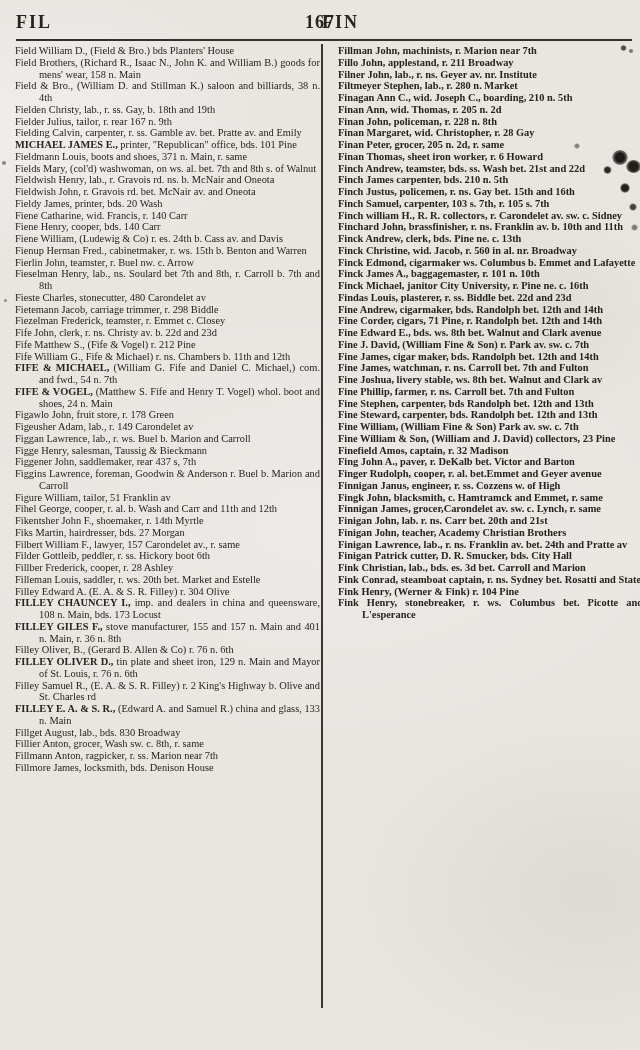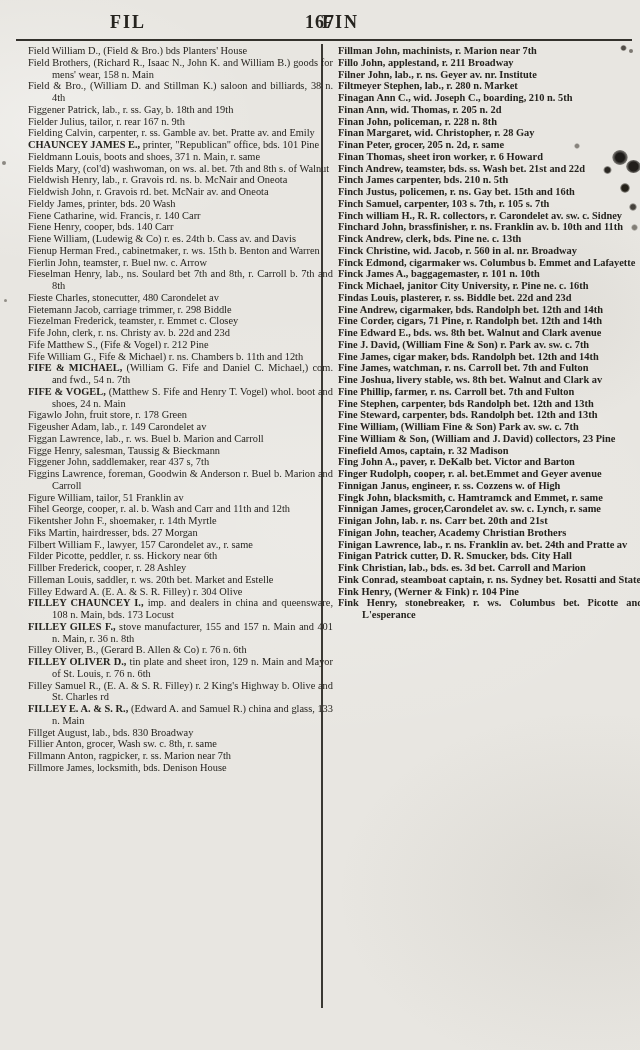--- a/index.html
+++ b/index.html
@@ -19,39 +19,39 @@
       radial-gradient(ellipse 360px 260px at 92% 85%, rgba(120,115,100,.10), transparent 70%),
       radial-gradient(ellipse 500px 300px at 50% 50%, rgba(255,255,255,.18), transparent 75%),
       radial-gradient(ellipse 200px 160px at 85% 30%, rgba(110,105,92,.08), transparent 70%),
       #e8e6e1;
   }
   .header{
     position:absolute;top:12px;left:0;width:640px;height:26px;
     font-weight:bold;font-size:18px;letter-spacing:2px;
   }
   .header .sec{position:absolute;top:0;}
-  .header .sec.left{left:0;width:256px;text-align:center;}
+  .header .sec.left{left:0;width:256px;text-align:left;padding-left:16px;}
   .header .sec.right{left:322px;width:318px;text-align:left;}
   .header .pageno{position:absolute;left:0;width:640px;text-align:center;letter-spacing:1px;}
   .toprule{
     position:absolute;top:39px;left:16px;width:616px;height:2px;
     background:#33312c;
   }
   .divider{
     position:absolute;top:44px;left:321px;width:1.5px;height:964px;
     background:#3a3833;
   }
   .col{
     position:absolute;top:45px;
     width:305px;
     font-size:10.4px;
     line-height:11.75px;
     text-align:justify;
   }
-  .col.left{left:28px;}
+  .col.left{left:15px;}
   .col.right{left:338px;font-weight:bold;}
   .col p{
     margin:0;
     padding-left:24px;
     text-indent:-24px;
   }
   .col p b{font-weight:bold;}
   
   .stain{position:absolute;border-radius:50%;}
   .s1{left:612px;top:150px;width:16px;height:15px;background:radial-gradient(circle,#1d1b18 0 40%,rgba(30,28,24,.55) 65%,transparent 75%);}
@@ -77,24 +77,24 @@
   <span class="sec right">FIN</span>
 </div>
 
 <div class="toprule"></div>
 <div class="divider"></div>
 
 <div class="col left" id="col-left">
     <p><span>Field William D., (Field &amp; Bro.) bds Planters' House</span></p>
     <p><span>Field Brothers, (Richard R., Isaac N., John K. and William B.) goods for mens' wear, 158 n. Main</span></p>
     <p><span>Field &amp; Bro., (William D. and Stillman K.) saloon and billiards, 38 n. 4th</span></p>
-    <p><span>Figgener Patrick, lab., r. ss. Gay, b. 18th and 19th</span></p>
+    <p><span>Fielden Christy, lab., r. ss. Gay, b. 18th and 19th</span></p>
     <p><span>Fielder Julius, tailor, r. rear 167 n. 9th</span></p>
     <p><span>Fielding Calvin, carpenter, r. ss. Gamble av. bet. Pratte av. and Emily</span></p>
-    <p><b>CHAUNCEY JAMES E.,</b><span> printer, "Republican" office, bds. 101 Pine</span></p>
+    <p><b>MICHAEL JAMES E.,</b><span> printer, "Republican" office, bds. 101 Pine</span></p>
     <p><span>Fieldmann Louis, boots and shoes, 371 n. Main, r. same</span></p>
     <p><span>Fields Mary, (col'd) washwoman, on ws. al. bet. 7th and 8th s. of Walnut</span></p>
     <p><span>Fieldwish Henry, lab., r. Gravois rd. ns. b. McNair and Oneota</span></p>
     <p><span>Fieldwish John, r. Gravois rd. bet. McNair av. and Oneota</span></p>
     <p><span>Fieldy James, printer, bds. 20 Wash</span></p>
     <p><span>Fiene Catharine, wid. Francis, r. 140 Carr</span></p>
     <p><span>Fiene Henry, cooper, bds. 140 Carr</span></p>
     <p><span>Fiene William, (Ludewig &amp; Co) r. es. 24th b. Cass av. and Davis</span></p>
     <p><span>Fienup Herman Fred., cabinetmaker, r. ws. 15th b. Benton and Warren</span></p>
     <p><span>Fierlin John, teamster, r. Buel nw. c. Arrow</span></p>
@@ -111,21 +111,21 @@
     <p><span>Figeusher Adam, lab., r. 149 Carondelet av</span></p>
     <p><span>Figgan Lawrence, lab., r. ws. Buel b. Marion and Carroll</span></p>
     <p><span>Figge Henry, salesman, Taussig &amp; Bieckmann</span></p>
     <p><span>Figgener John, saddlemaker, rear 437 s, 7th</span></p>
     <p><span>Figgins Lawrence, foreman, Goodwin &amp; Anderson r. Buel b. Marion and Carroll</span></p>
     <p><span>Figure William, tailor, 51 Franklin av</span></p>
     <p><span>Fihel George, cooper, r. al. b. Wash and Carr and 11th and 12th</span></p>
     <p><span>Fikentsher John F., shoemaker, r. 14th Myrtle</span></p>
     <p><span>Fiks Martin, hairdresser, bds. 27 Morgan</span></p>
     <p><span>Filbert William F., lawyer, 157 Carondelet av., r. same</span></p>
-    <p><span>Filder Picotte, peddler, r. ss. Hickory near 6th</span></p>
+    <p><span>Filder Gottleib, peddler, r. ss. Hickory boot 6th</span></p>
     <p><span>Fillber Frederick, cooper, r. 28 Ashley</span></p>
     <p><span>Filleman Louis, saddler, r. ws. 20th bet. Market and Estelle</span></p>
     <p><span>Filley Edward A. (E. A. &amp; S. R. Filley) r. 304 Olive</span></p>
     <p><b>FILLEY CHAUNCEY I.,</b><span> imp. and dealers in china and queensware, 108 n. Main, bds. 173 Locust</span></p>
     <p><b>FILLEY GILES F.,</b><span> stove manufacturer, 155 and 157 n. Main and 401 n. Main, r. 36 n. 8th</span></p>
     <p><span>Filley Oliver, B., (Gerard B. Allen &amp; Co) r. 76 n. 6th</span></p>
     <p><b>FILLEY OLIVER D.,</b><span> tin plate and sheet iron, 129 n. Main and Mayor of St. Louis, r. 76 n. 6th</span></p>
     <p><span>Filley Samuel R., (E. A. &amp; S. R. Filley) r. 2 King's Highway b. Olive and St. Charles rd</span></p>
     <p><b>FILLEY E. A. &amp; S. R.,</b><span> (Edward A. and Samuel R.) china and glass, 133 n. Main</span></p>
     <p><span>Fillget August, lab., bds. 830 Broadway</span></p>

